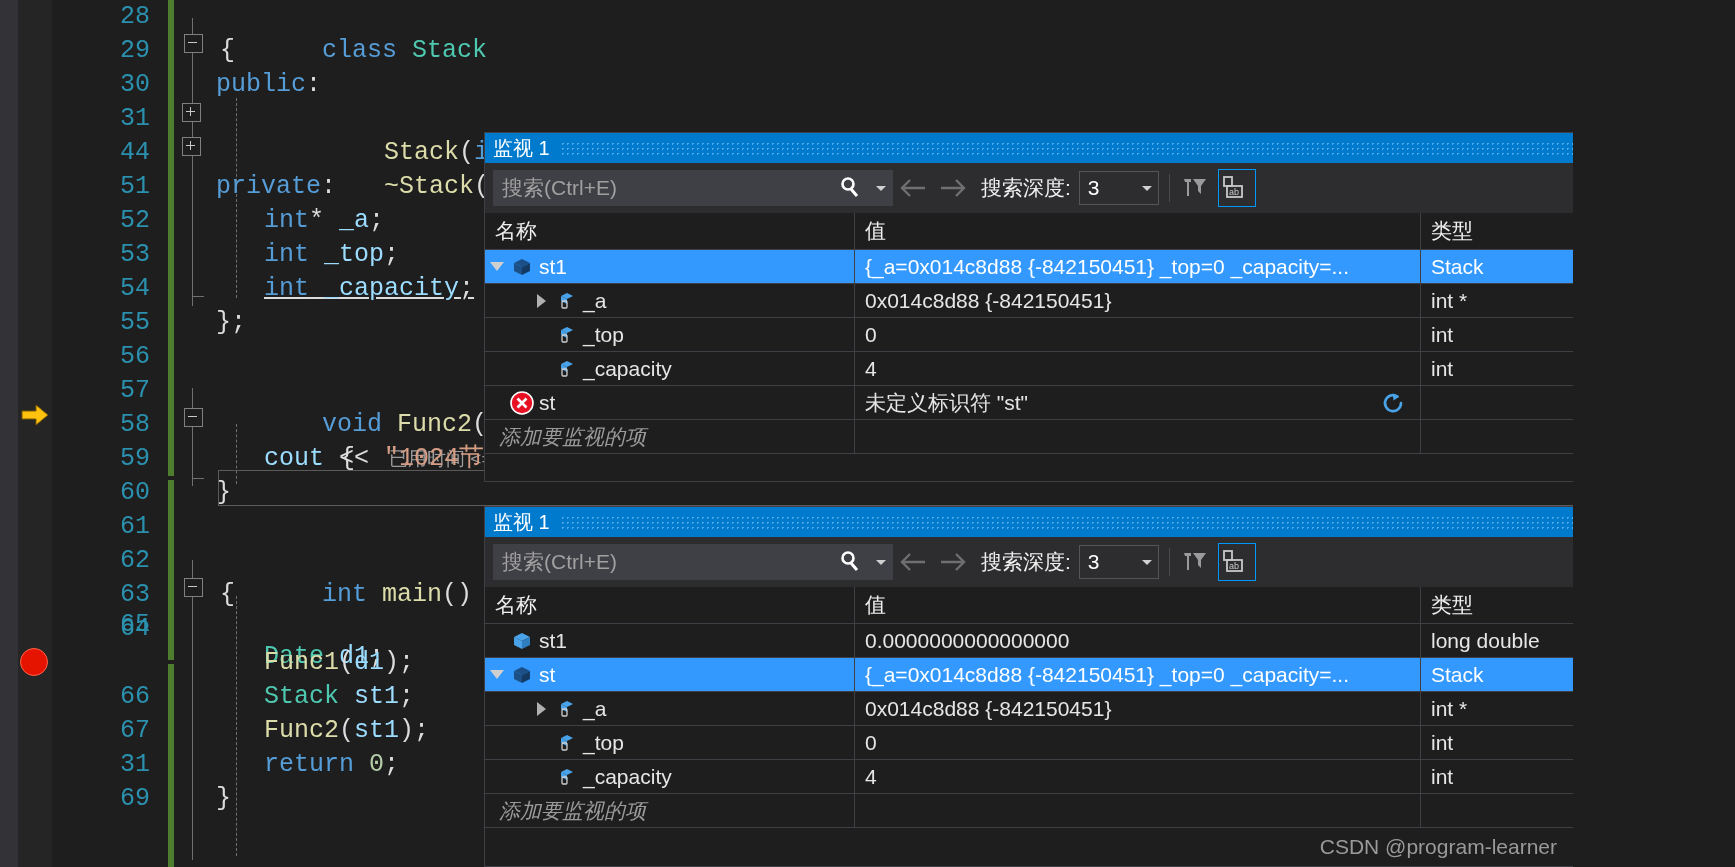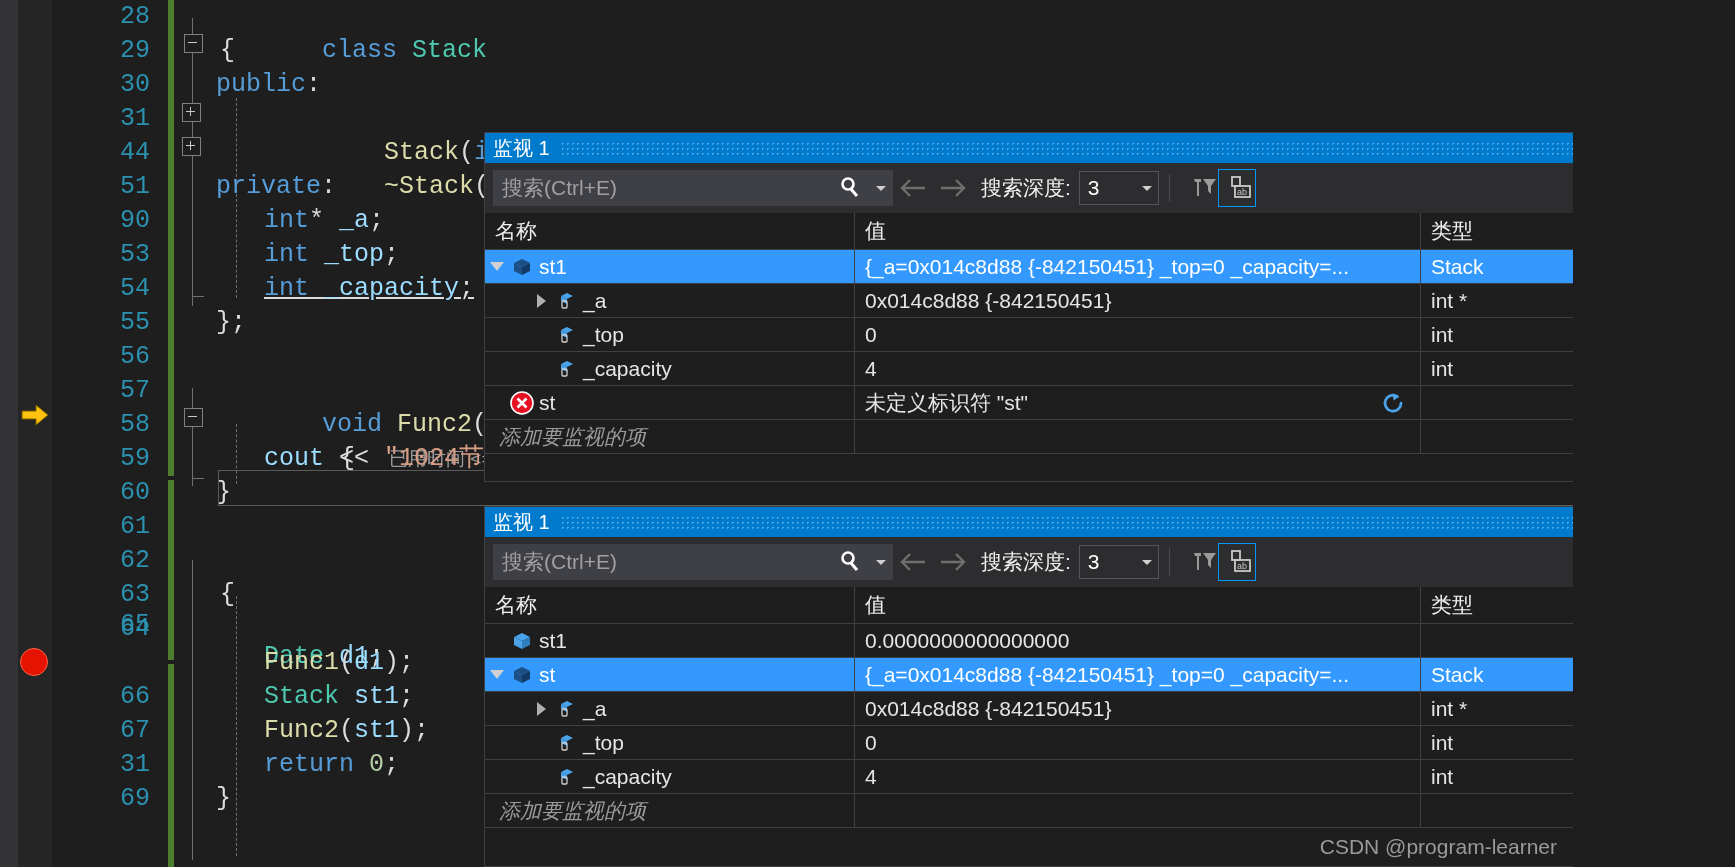--- a/index.html
+++ b/index.html
@@ -213,21 +213,21 @@
     box-sizing: border-box;
   }
   .depth-select .dv {
     flex: 1; color: #fff; font-size: 21px; padding-left: 8px;
   }
   .tb-sep {
     width: 1px; height: 28px; background: #4a4a4f; margin: 0 10px;
   }
   .tool-icon-btn {
     width: 38px; height: 38px;
-    display: flex; align-items: center; justify-content: flex-end;
+    display: flex; align-items: center; justify-content: flex-start;
     box-sizing: border-box;
   }
   .tool-icon-btn.active {
     border: 1px solid #0097fb;
     background: #2d2d30;
   }
 
   
   .grid { position: relative; background: #1e1e1e; overflow: hidden; }
   .grid-head {
@@ -314,21 +314,21 @@
   <div id="editor">
     <div class="ed-outer-gutter"></div>
     <div class="ed-margin"></div>
     <div class="ed-linenums">
       <div class="ln" style="top:0px">28</div>
       <div class="ln" style="top:34px">29</div>
       <div class="ln" style="top:68px">30</div>
       <div class="ln" style="top:102px">31</div>
       <div class="ln" style="top:136px">44</div>
       <div class="ln" style="top:170px">51</div>
-      <div class="ln" style="top:204px">90</div>
+      <div class="ln" style="top:204px">52</div>
       <div class="ln" style="top:238px">53</div>
       <div class="ln" style="top:272px">54</div>
       <div class="ln" style="top:306px">55</div>
       <div class="ln" style="top:340px">56</div>
       <div class="ln" style="top:374px">57</div>
       <div class="ln" style="top:408px">58</div>
       <div class="ln" style="top:442px">59</div>
       <div class="ln" style="top:476px">60</div>
       <div class="ln" style="top:510px">61</div>
       <div class="ln" style="top:544px">62</div>
@@ -398,20 +398,23 @@
       
       <div class="cl" style="top:408px; left:44px;">
         <span class="pun">{</span><span class="pl">  </span><span class="elapsed">已用时间 &lt;= 1ms</span>
       </div>
       
       <div class="cl" style="top:442px; left:88px;"><span class="var">cout</span><span class="pl"> </span><span class="pun">&lt;&lt;</span><span class="pl"> </span><span class="str">"1024节</span></div>
       
       <div class="cl" style="top:476px; left:40px;"><span class="pun">}</span></div>
       <div class="curline-box" style="left:42px; top:470px; width:1500px; height:34px;"></div>
       
+      <div class="cl" style="top:544px; left:26px;">
+        <span class="fold"></span><span class="kw">int</span><span class="pl"> </span><span class="fn">main</span><span class="pun">()</span>
+      </div>
       
       <div class="cl" style="top:578px; left:44px;"><span class="pun">{</span></div>
       
       <div class="cl" style="top:612px; left:88px;margin-top:28px;"><span class="typ">Date</span><span class="pl"> </span><span class="var">d1</span><span class="pun">;</span></div>
       
       <div class="cl" style="top:646px; left:88px;"><span class="fn">Func1</span><span class="pun">(</span><span class="var">d1</span><span class="pun">);</span></div>
       
       <div class="cl" style="top:680px; left:88px;"><span class="typ">Stack</span><span class="pl"> </span><span class="var">st1</span><span class="pun">;</span></div>
       
       <div class="cl" style="top:714px; left:88px;"><span class="fn">Func2</span><span class="pun">(</span><span class="var">st1</span><span class="pun">);</span></div>
@@ -689,20 +692,21 @@
           <span class="fieldicon">
             <svg width="20" height="20" viewBox="0 0 20 20">
                 <path d="M10 2 L18 6 L10 10 L2 6 Z" fill="#4aa3e8"></path>
                 <path d="M2 6 L10 10 L10 18 L2 14 Z" fill="#4aa3e8"></path>
                 <path d="M18 6 L10 10 L10 18 L18 14 Z" fill="#2e7ec0"></path>
               </svg>
           </span>
           <span class="nametext">st1</span>
         </div>
         <div class="gc" style="width:566px">0.0000000000000000</div>
+        <div class="gc" style="width:293px; border-right:none;">long double</div>
       </div>
 
       <div class="grow sel">
         <div class="gc name" style="width:370px">
           <span class="expander">
               <span class="tri open"></span>
             </span>
           <span class="fieldicon">
             <svg width="20" height="20" viewBox="0 0 20 20">
                 <path d="M10 2 L18 6 L10 10 L2 6 Z" fill="#1b4f85"></path>

